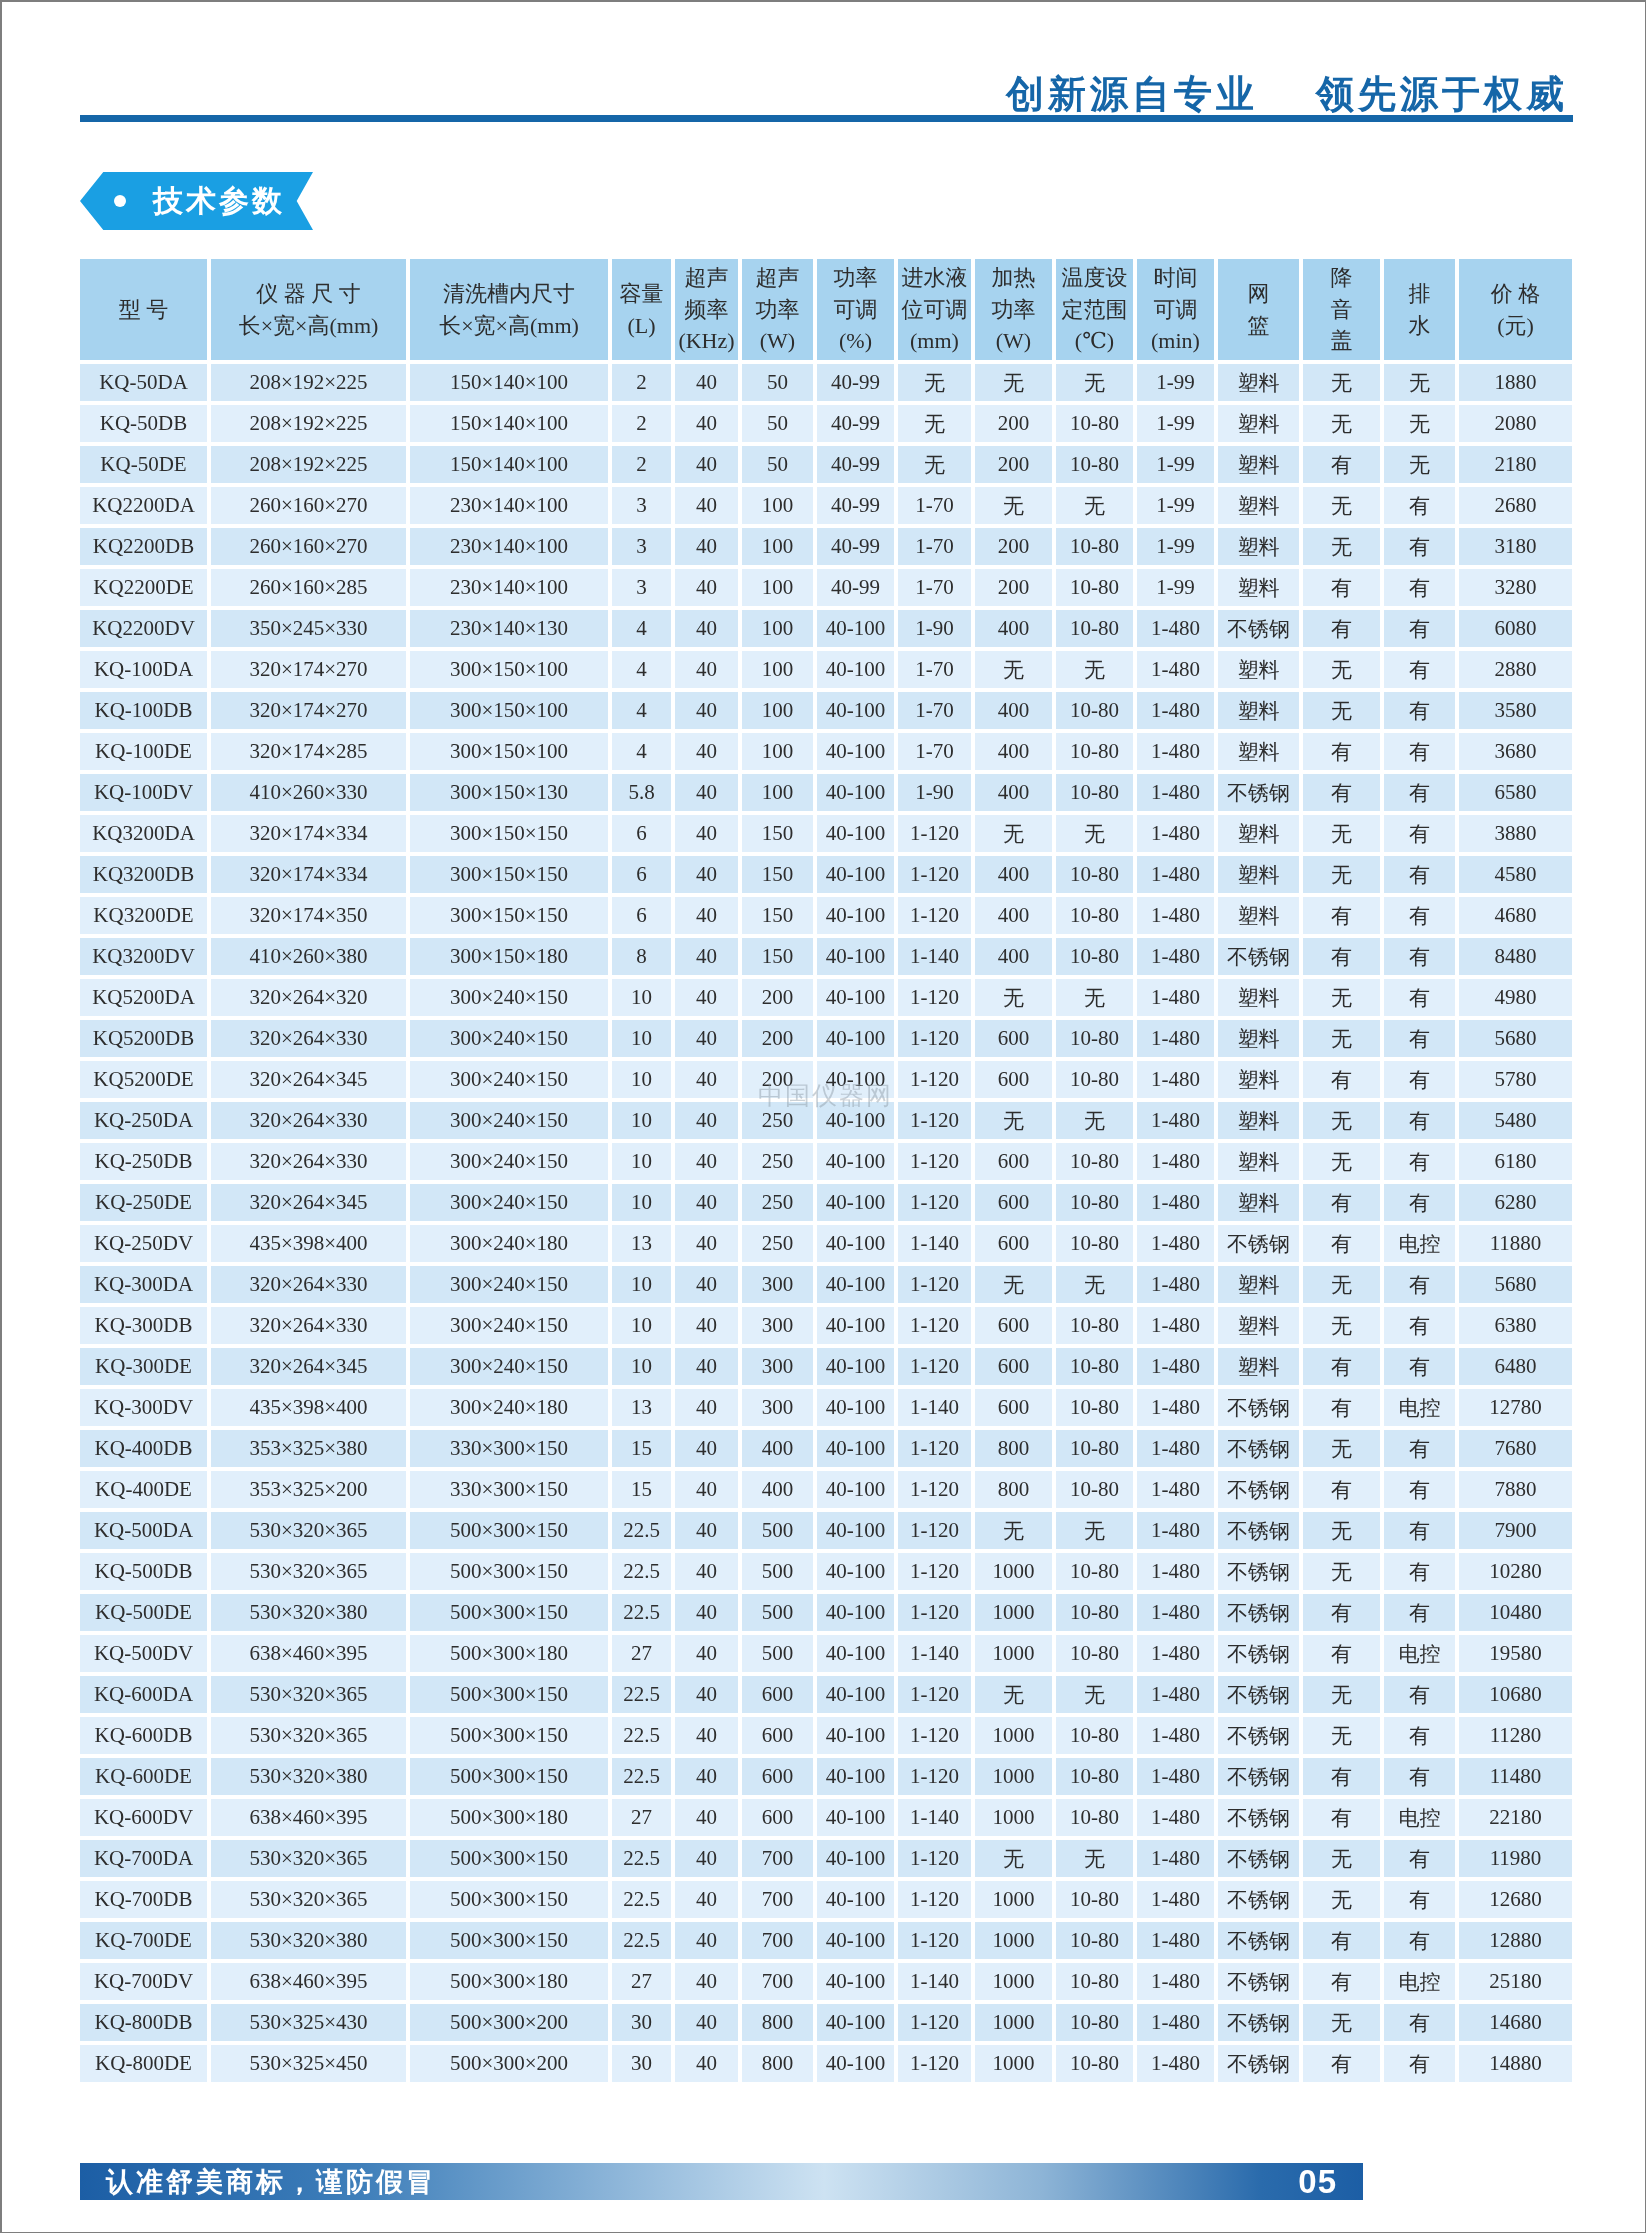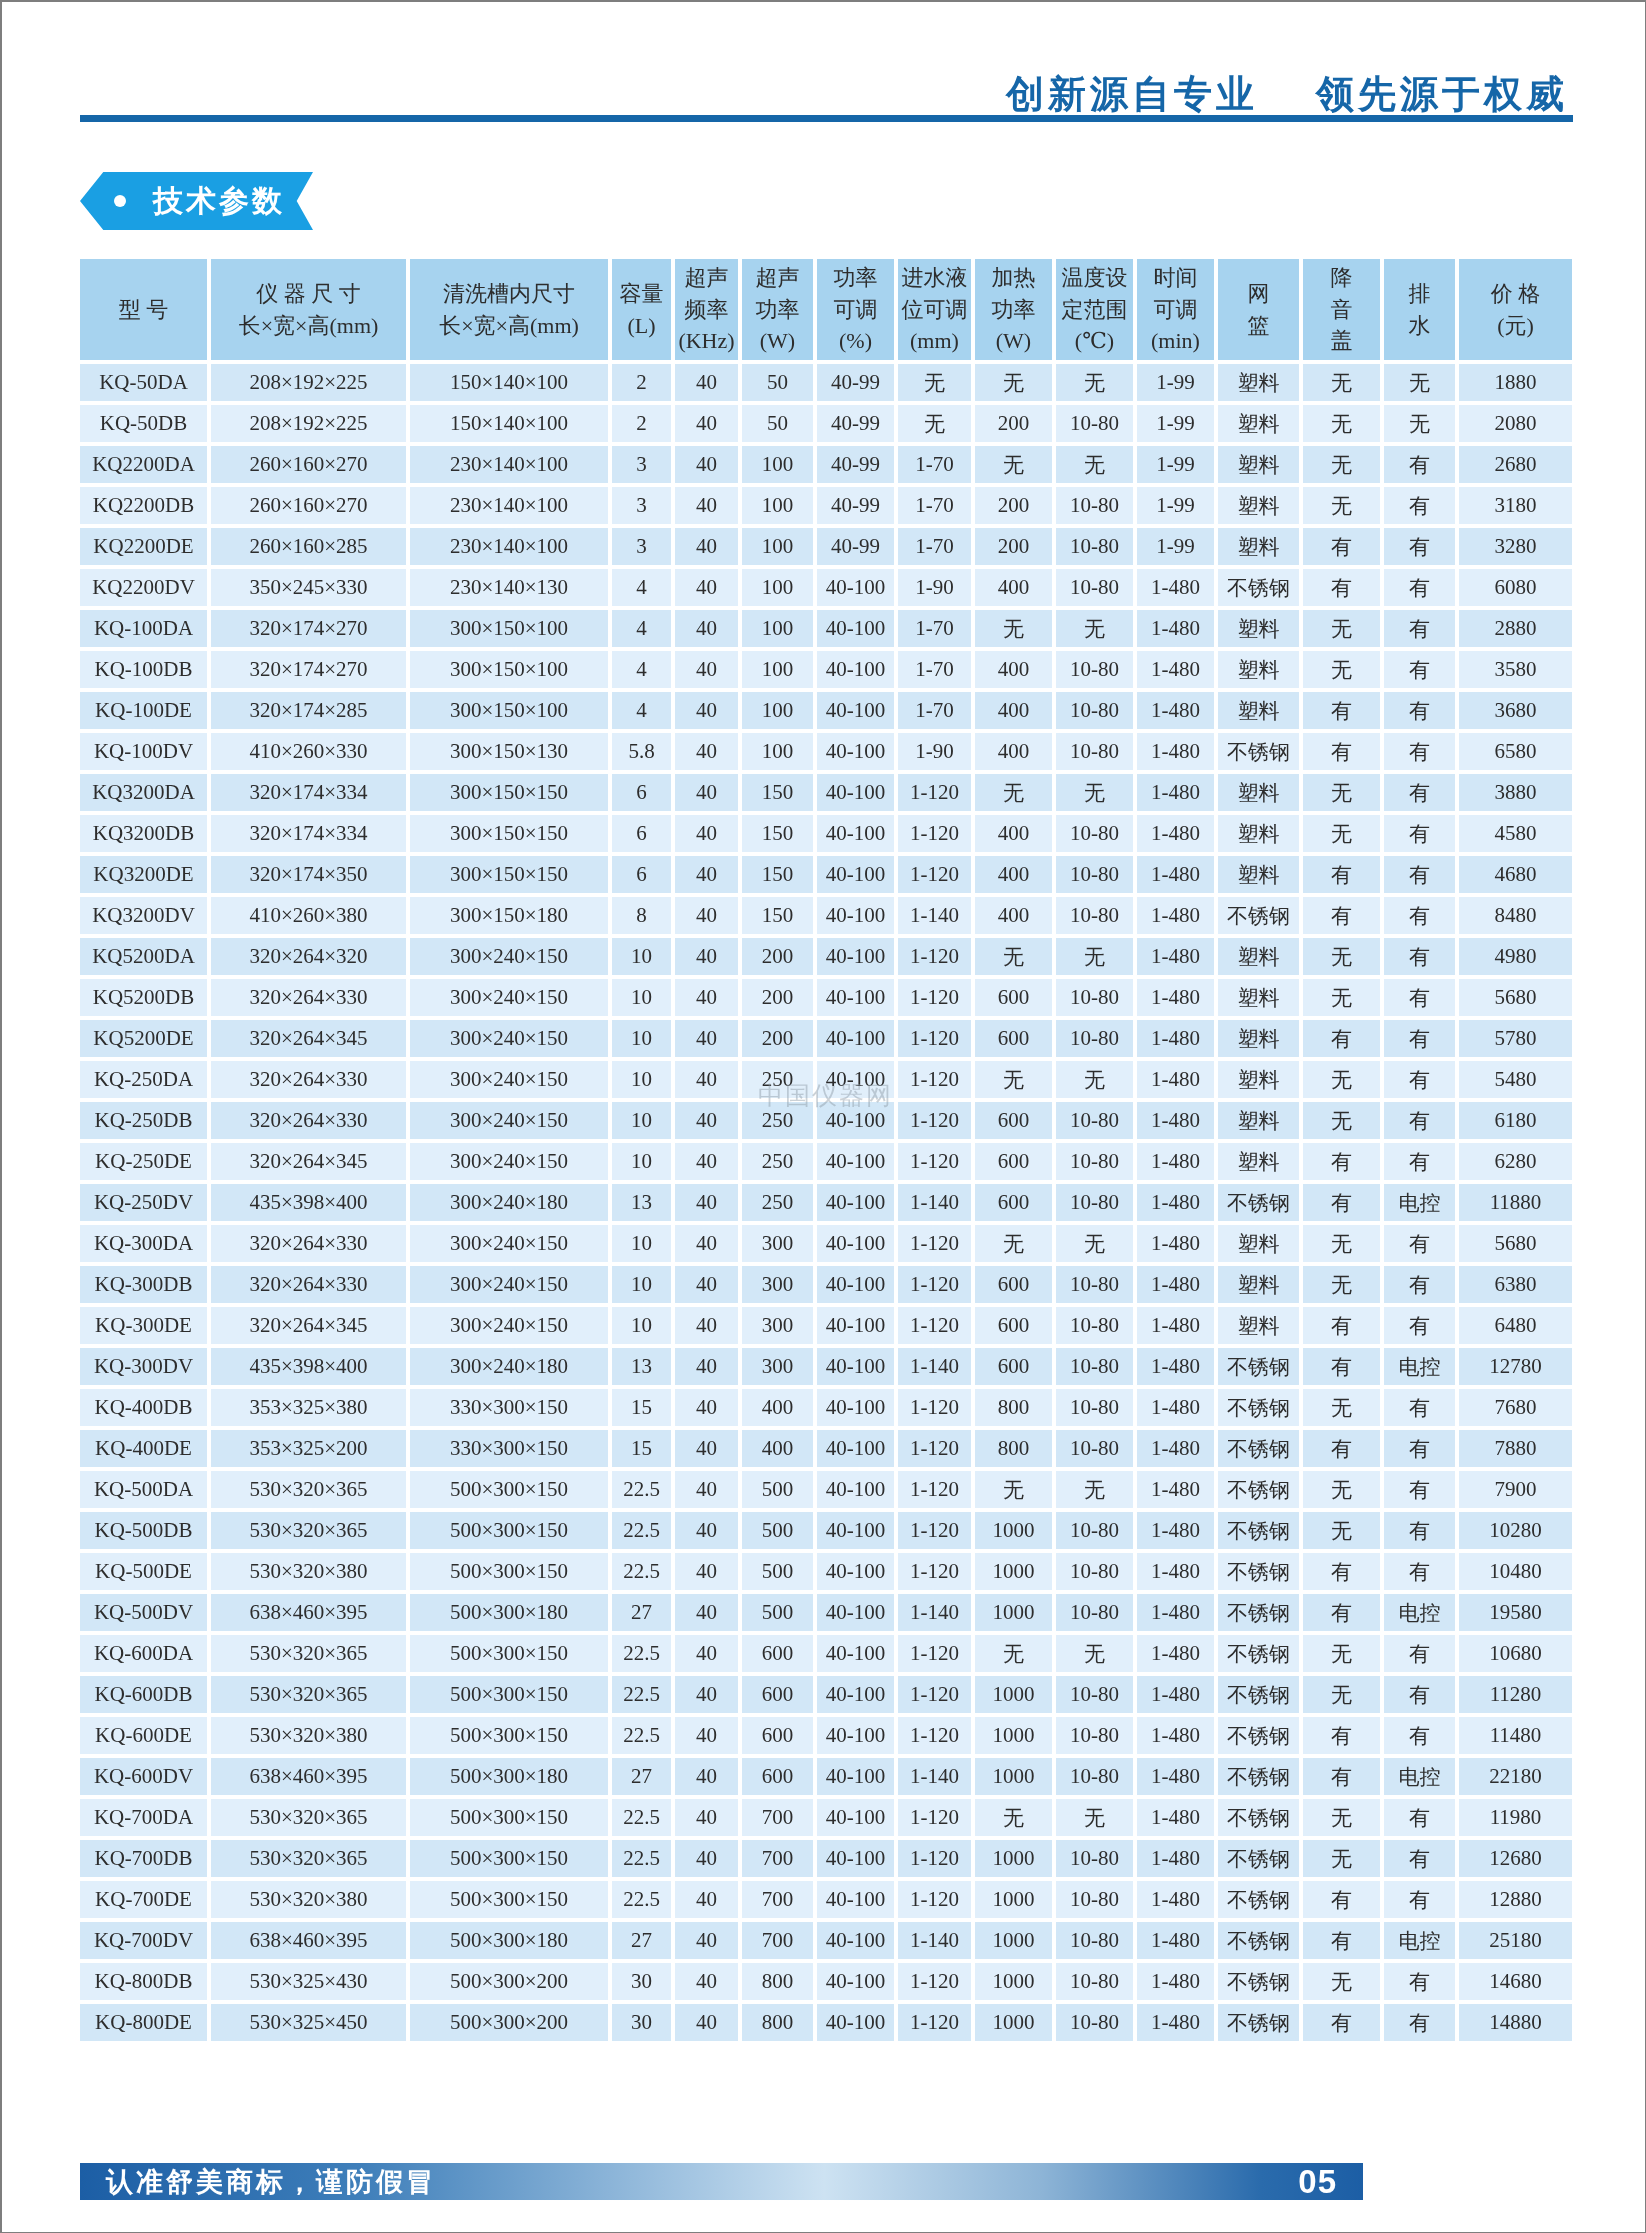--- a/index.html
+++ b/index.html
@@ -194,20 +194,37 @@
             <td>无</td>
             <td>200</td>
             <td>10-80</td>
             <td>1-99</td>
             <td>塑料</td>
             <td>无</td>
             <td>无</td>
             <td>2080</td>
           </tr>
           <tr>
+            <td>KQ-50DE</td>
+            <td>208×192×225</td>
+            <td>150×140×100</td>
+            <td>2</td>
+            <td>40</td>
+            <td>50</td>
+            <td>40-99</td>
+            <td>无</td>
+            <td>200</td>
+            <td>10-80</td>
+            <td>1-99</td>
+            <td>塑料</td>
+            <td>有</td>
+            <td>无</td>
+            <td>2180</td>
+          </tr>
+          <tr>
             <td>KQ2200DA</td>
             <td>260×160×270</td>
             <td>230×140×100</td>
             <td>3</td>
             <td>40</td>
             <td>100</td>
             <td>40-99</td>
             <td>1-70</td>
             <td>无</td>
             <td>无</td>

